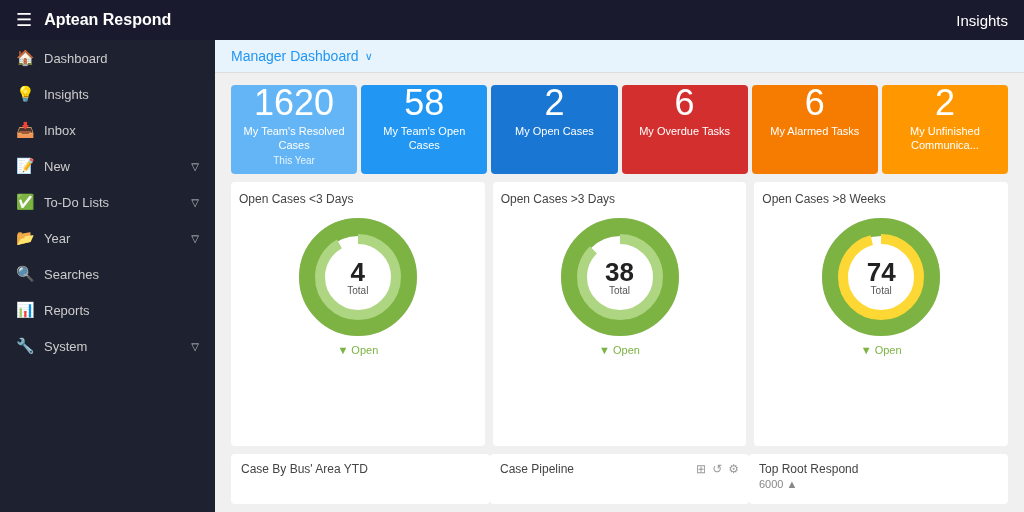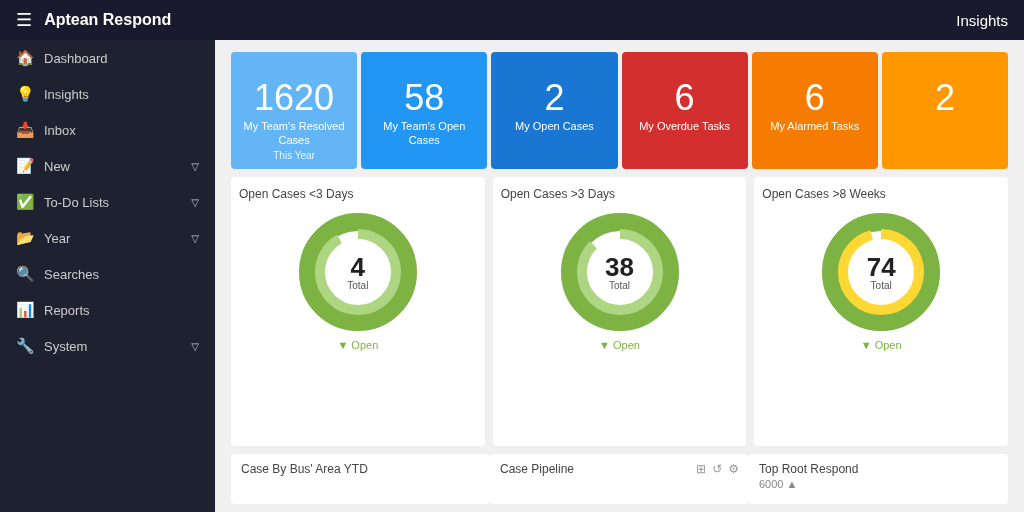--- a/index.html
+++ b/index.html
@@ -83,21 +83,21 @@
 
     
     .stats-row {
       display: flex;
       padding: 12px 16px 8px;
       gap: 4px;
     }
     .stat-card {
       flex: 1;
       border-radius: 4px;
-      padding: 28px 10px 8px;
+      padding: 0 10px 8px;
       color: white;
       display: flex;
       flex-direction: column;
       align-items: center;
       min-width: 100px;
       max-width: 160px;
     }
     .stat-card.blue-light { background: #64b5f6; }
     .stat-card.blue-mid { background: #2196f3; }
     .stat-card.blue-dark { background: #1976d2; }
@@ -264,20 +264,24 @@
     </div>
     <div class="sidebar-item">
       <span class="icon">🔧</span>
       <span>System</span>
       <span class="chevron">▽</span>
     </div>
   </nav>
 
   <div class="content">
 
+    <div class="dashboard-header">
+      <span class="dashboard-title">Manager Dashboard</span>
+      <span class="dashboard-chevron">∨</span>
+    </div>
 
     <div class="stats-row">
       <div class="stat-card blue-light">
         <span class="stat-number">1620</span>
         <span class="stat-label">My Team's Resolved Cases</span>
         <span class="stat-sublabel">This Year</span>
       </div>
       <div class="stat-card blue-mid">
         <span class="stat-number">58</span>
         <span class="stat-label">My Team's Open Cases</span>
@@ -289,20 +293,21 @@
       <div class="stat-card red">
         <span class="stat-number">6</span>
         <span class="stat-label">My Overdue Tasks</span>
       </div>
       <div class="stat-card orange">
         <span class="stat-number">6</span>
         <span class="stat-label">My Alarmed Tasks</span>
       </div>
       <div class="stat-card orange2">
         <span class="stat-number">2</span>
+        <span class="stat-label">My Unfinished Communica...</span>
       </div>
     </div>
 
     <div class="gauges-row">
 
       <div class="gauge-card">
         <span class="gauge-title">Open Cases &lt;3 Days</span>
         <div class="gauge-container">
           <svg class="gauge-svg" viewBox="0 0 130 130">
             <circle class="ring-bg" cx="65" cy="65" r="50" stroke="#e0e0e0" stroke-width="18" fill="none"></circle>

